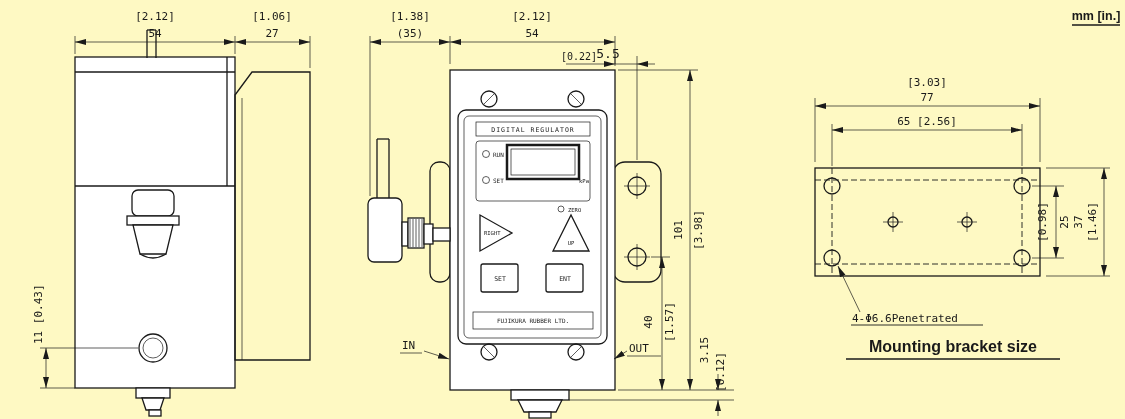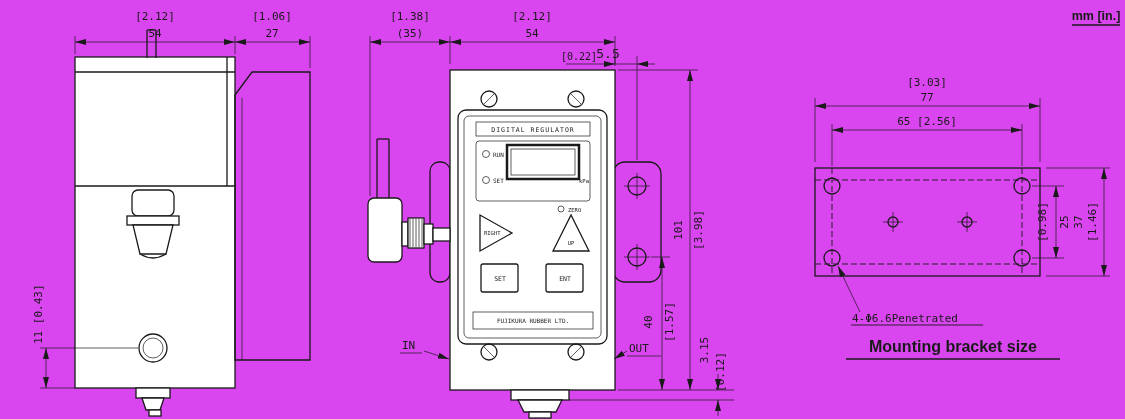--- a/index.html
+++ b/index.html
@@ -1,16 +1,16 @@
 <!DOCTYPE html>
 <html><head>
 <meta charset="utf-8">
 <style>
   html,body{margin:0;padding:0;background:#ffffff;}
-  .stage{position:relative;width:1125px;height:419px;background:#d946ef;overflow:hidden;}
+  .stage{position:relative;width:1125px;height:419px;background:#fef9c3;overflow:hidden;}
   svg text{font-family:"DejaVu Sans Mono","Liberation Mono",monospace;fill:#1a1a1a;}
   .dim{font-size:11px;}
   .dim-sm{font-size:10px;}
   .dim-lg{font-size:13px;}
   .panel-txt{font-size:6px;}
   .panel-title{font-size:6.5px;letter-spacing:1px;}
   .tiny{font-size:5.5px;}
   .btn-txt{font-size:6.5px;}
   .bold-label{font-family:"Liberation Sans","DejaVu Sans",sans-serif;font-weight:bold;}
   .obj{fill:none;stroke:#1a1a1a;stroke-width:1.3;}

